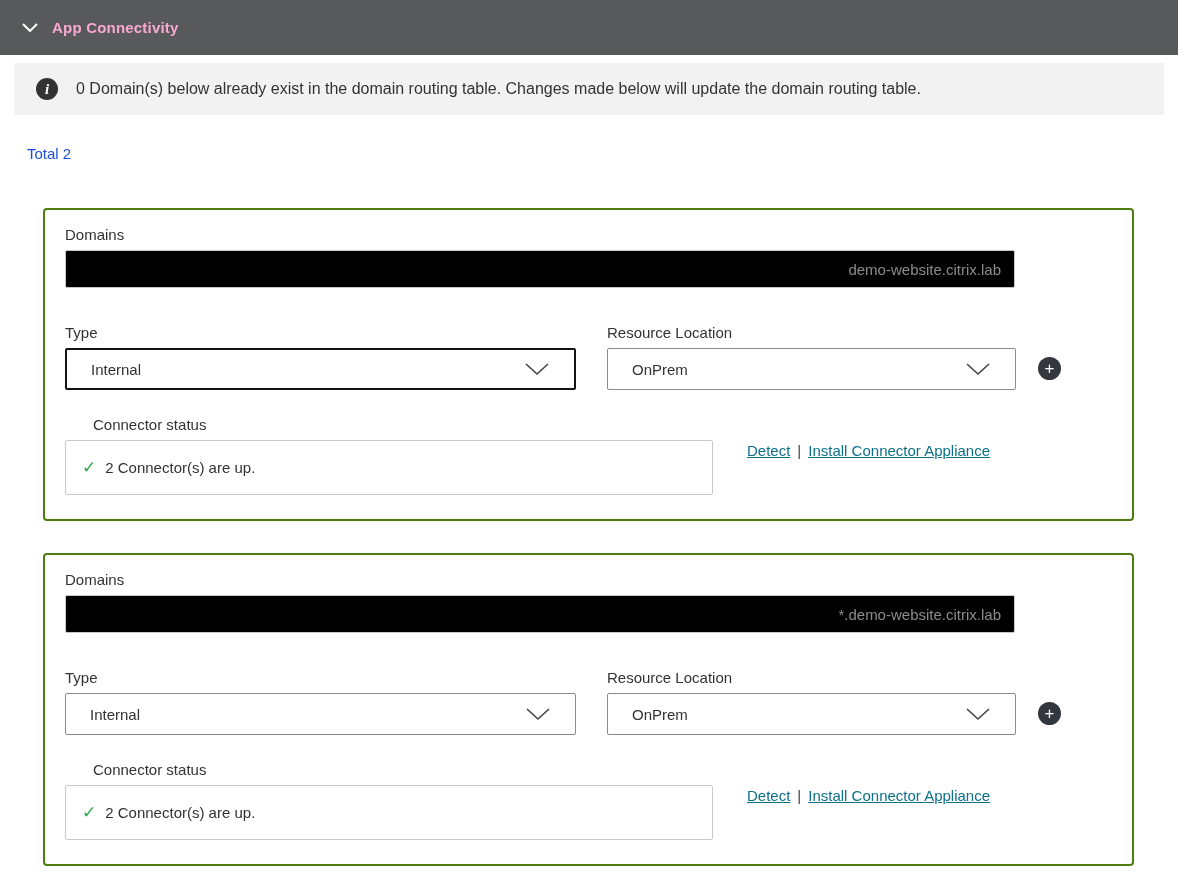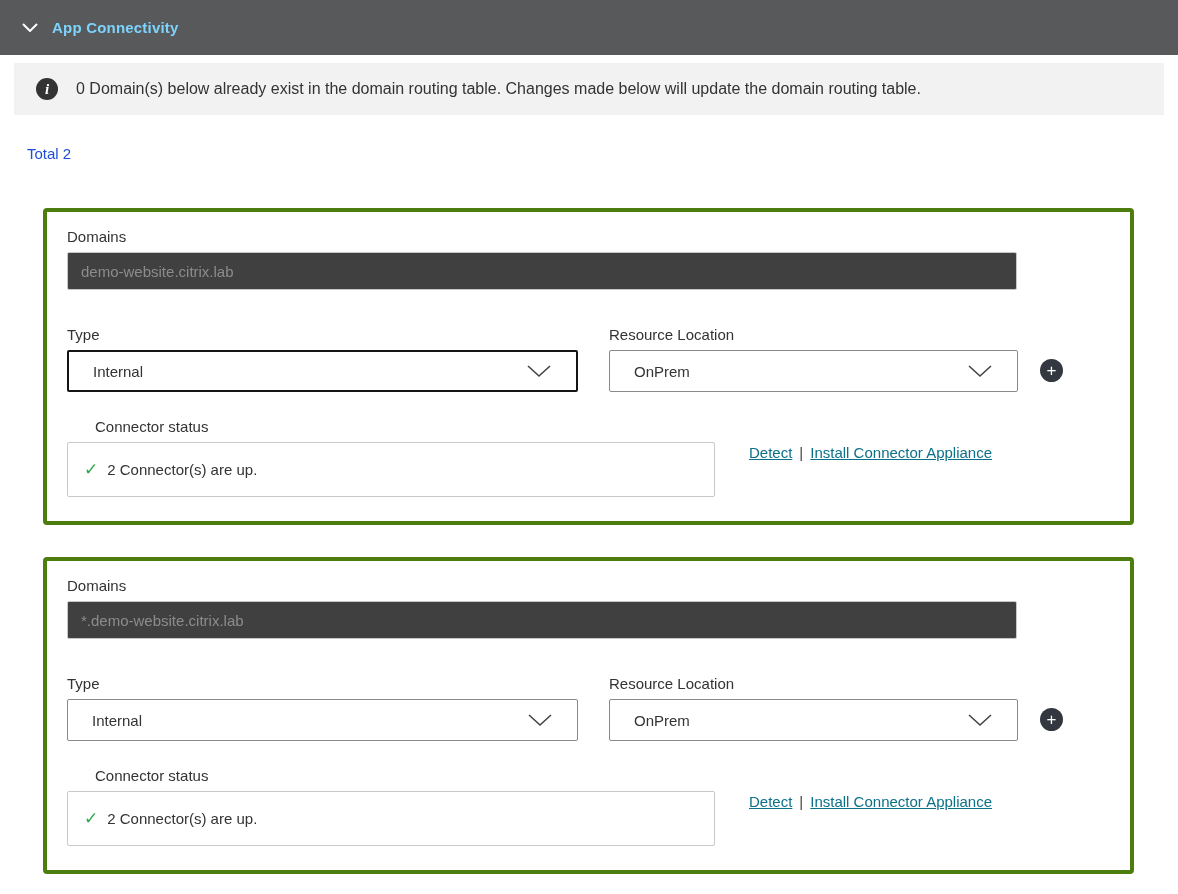--- a/index.html
+++ b/index.html
@@ -20,21 +20,21 @@
     align-items: center;
     padding: 0 16px;
   }
   .chev-btn {
     width: 28px; height: 28px;
     display: flex; align-items: center; justify-content: center;
     cursor: pointer;
     margin-right: 8px;
   }
   .section-title {
-    color: #7dd3fc;
+    color: #f9a8d4;
     font-size: 15px;
     font-weight: bold;
     letter-spacing: 0.2px;
   }
 
   
   .banner {
     margin: 8px 14px 0 14px;
     background: #f2f2f2;
     display: flex;
@@ -64,43 +64,44 @@
   .total {
     margin: 30px 0 0 27px;
     font-size: 15px;
     color: #1d4ed8;
   }
 
   
   .card {
     width: 1091px;
     margin: 32px auto 0 43px;
-    border: 4px solid #4d7c0f;
+    border: 2px solid #4d7c0f;
     border-radius: 4px;
     padding: 16px 20px 24px 20px;
     background: #ffffff;
   }
   .card.first { margin-top: 46px; }
 
   .field-label {
     font-size: 15px;
     color: #333;
     margin-bottom: 7px;
   }
 
   .domain-input {
     width: 950px;
     height: 38px;
-    background: #404040;
+    background: #000000;
     border: 1px solid #c7c7c7;
     border-radius: 2px;
     color: #8c8c8c;
     font-size: 15px;
     padding: 0 13px;
     font-family: "Liberation Sans", "DejaVu Sans", sans-serif;
+    text-align: right;
   }
 
   .row {
     display: flex;
     align-items: flex-end;
     margin-top: 36px;
   }
   .col-type { width: 511px; }
   .col-res  { width: 409px; margin-left: 31px; }
 

